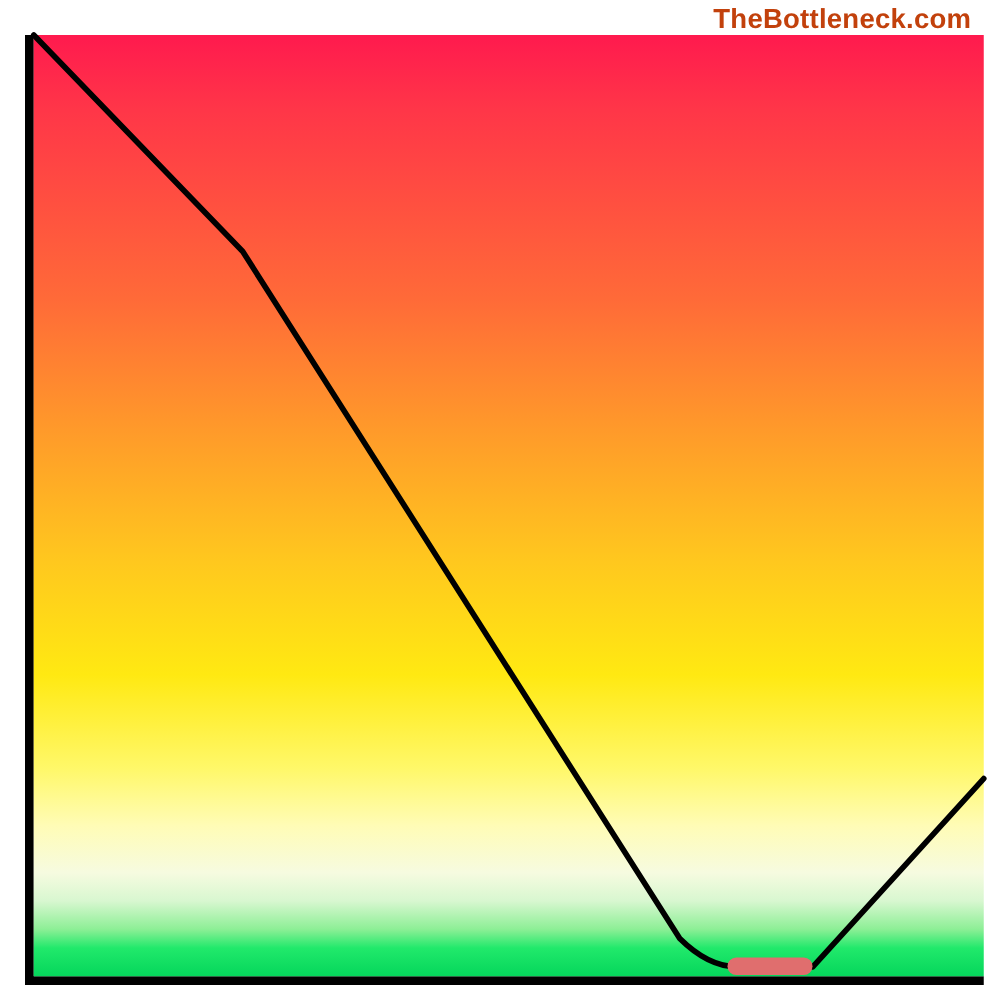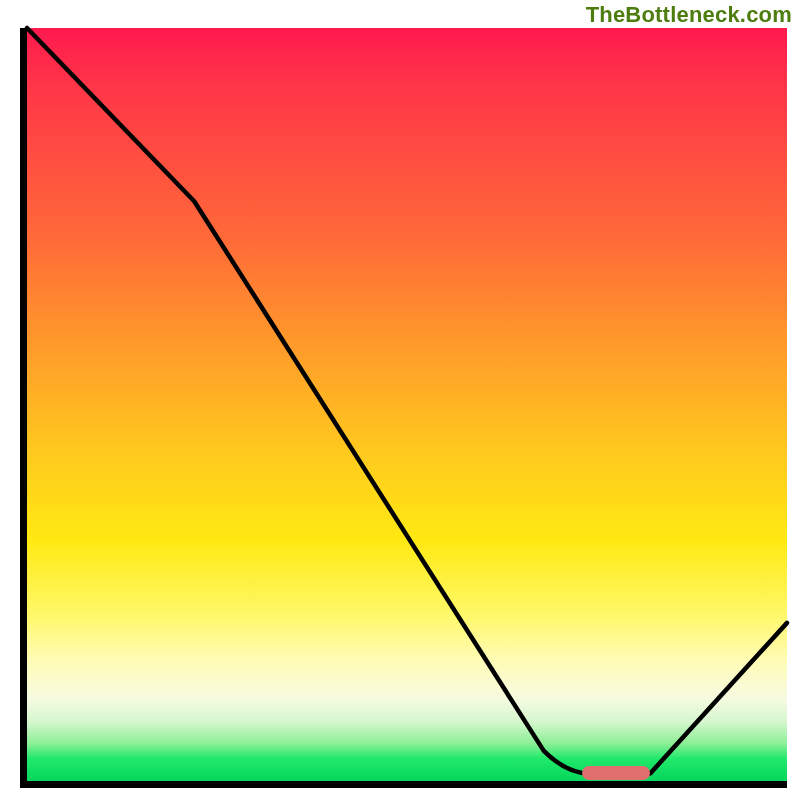--- a/index.html
+++ b/index.html
@@ -7,24 +7,24 @@
     width: 800px;
     height: 800px;
     background: #ffffff;
     font-family: Arial, Helvetica, sans-serif;
     position: relative;
     overflow: hidden;
   }
   .watermark {
     position: absolute;
     top: 2px;
-    right: 8px;
+    right: 23px;
     font-size: 22px;
     font-weight: 600;
-    color: #4d7c0f;
+    color: #c2410c;
     letter-spacing: 0.2px;
     z-index: 10;
   }
   .plot-frame {
     position: absolute;
     top: 28px;
     left: 20px;
     width: 767px;
     height: 760px;
     border-left: 7px solid #000;

